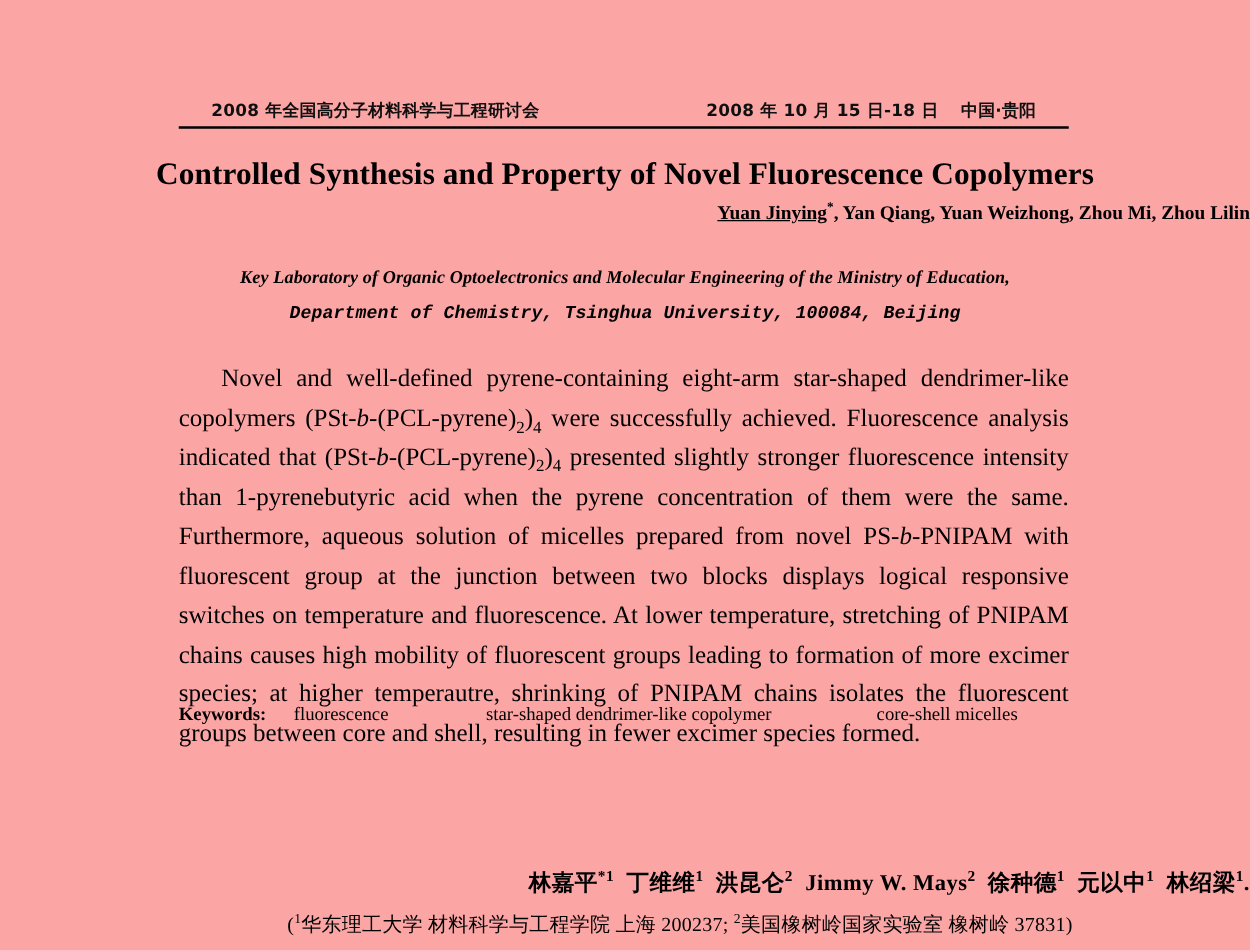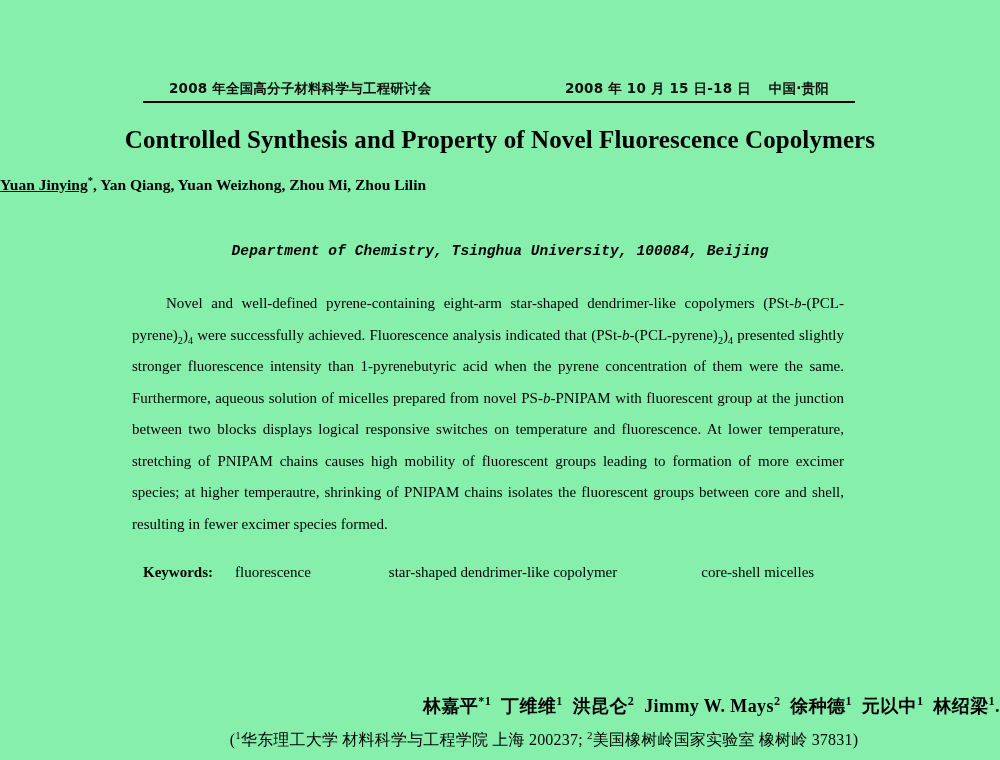--- a/index.html
+++ b/index.html
@@ -14,21 +14,21 @@
     overflow: hidden;
     font-family: "Liberation Serif", "DejaVu Serif", serif;
     color: #000000;
     -webkit-font-smoothing: antialiased;
   }
 
   .page {
     position: relative;
     width: 1000px;
     height: 760px;
-    background: #86efac;
+    background: #fca5a5;
   }
 
   
   .header-band {
     position: absolute;
     left: 143px;
     top: 80px;
     width: 712px;
   }
   .header-row {
@@ -62,23 +62,23 @@
     text-align: center;
     font-size: 25px;
     font-weight: bold;
     letter-spacing: 0.1px;
     color: #000000;
   }
 
   .en-authors {
     position: absolute;
     left: 0;
-    top: 176px;
-    width: 1000px;
-    text-align: left;
+    top: 162px;
+    width: 1000px;
+    text-align: right;
     font-size: 15.5px;
     font-weight: bold;
   }
   .en-authors .lead {
     text-decoration: underline;
   }
   .sup {
     font-size: 0.68em;
     vertical-align: super;
     line-height: 0;
@@ -98,24 +98,24 @@
     font-style: italic;
     font-weight: bold;
     letter-spacing: 0.1px;
   }
   .affil.line1 { top: 214px; }
   .affil.line2 { top: 243px; font-family: Liberation Mono, monospace; }
 
   
   .abstract {
     position: absolute;
-    left: 132px;
+    left: 143px;
     top: 288px;
     width: 712px;
-    font-size: 15px;
+    font-size: 20px;
     line-height: 31.5px;
     text-align: justify;
     text-justify: inter-word;
   }
   .abstract p {
     margin: 0;
     text-indent: 34px;
     text-align: justify;
   }
   .ital { font-style: italic; }
@@ -193,20 +193,21 @@
     </div>
     <div class="header-rule"></div>
   </div>
 
   <div class="en-title">Controlled Synthesis and Property of Novel Fluorescence Copolymers</div>
 
   <div class="en-authors">
     <span class="lead">Yuan Jinying</span><span class="sup">*</span><span>, Yan Qiang, Yuan Weizhong, Zhou Mi, Zhou Lilin</span>
   </div>
 
+  <div class="affil line1">Key Laboratory of Organic Optoelectronics and Molecular Engineering of the Ministry of Education,</div>
   <div class="affil line2">Department of Chemistry, Tsinghua University, 100084, Beijing</div>
 
   <div class="abstract">
     <p><span>Novel and well-defined pyrene-containing eight-arm star-shaped dendrimer-like copolymers (PSt-</span><span class="ital">b</span><span>-(PCL-pyrene)</span><span class="sub">2</span><span>)</span><span class="sub">4</span><span> were successfully achieved. Fluorescence analysis indicated that (PSt-</span><span class="ital">b</span><span>-(PCL-pyrene)</span><span class="sub">2</span><span>)</span><span class="sub">4</span><span> presented slightly stronger fluorescence intensity than 1-pyrenebutyric acid when the pyrene concentration of them were the same. Furthermore, aqueous solution of micelles prepared from novel PS-</span><span class="ital">b</span><span>-PNIPAM with fluorescent group at the junction between two blocks displays logical responsive switches on temperature and fluorescence. At lower temperature, stretching of PNIPAM chains causes high mobility of fluorescent groups leading to formation of more excimer species; at higher temperautre, shrinking of PNIPAM chains isolates the fluorescent groups between core and shell, resulting in fewer excimer species formed.</span></p>
   </div>
 
   <div class="keywords">
     <span class="kw-label">Keywords:</span>
     <span class="kw-item k1">fluorescence</span>
     <span class="kw-item k2">star-shaped dendrimer-like copolymer</span>

